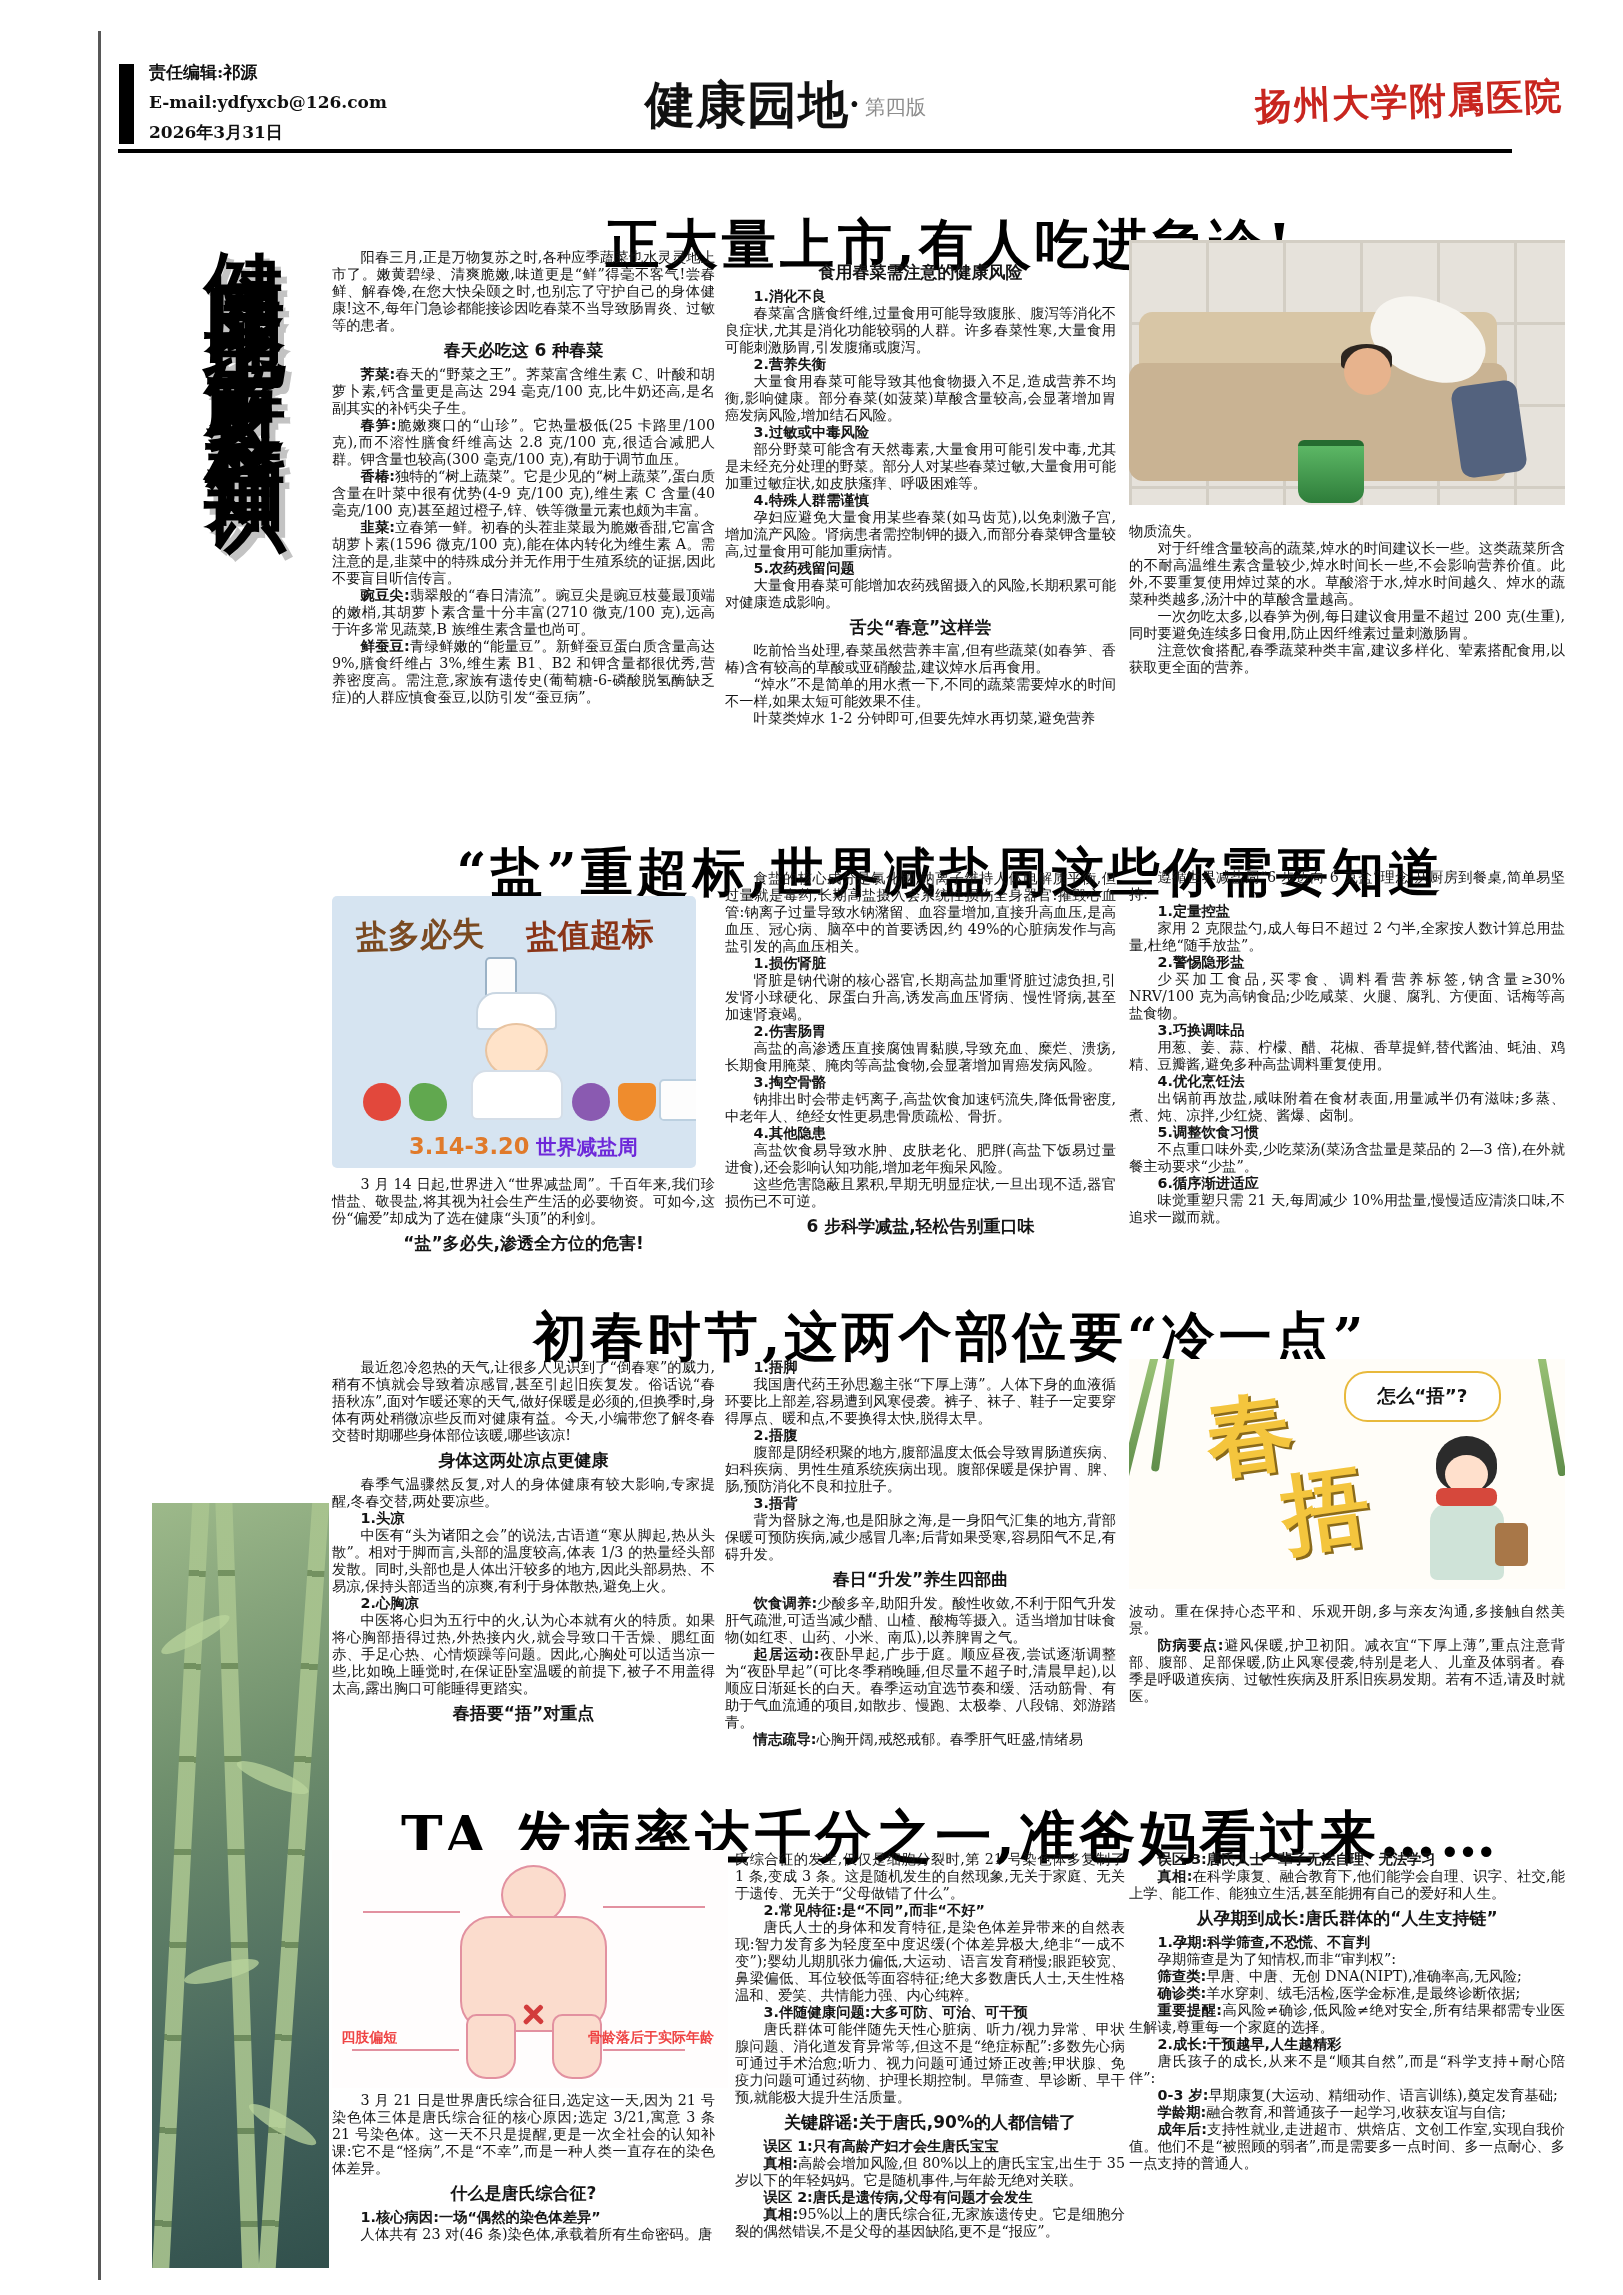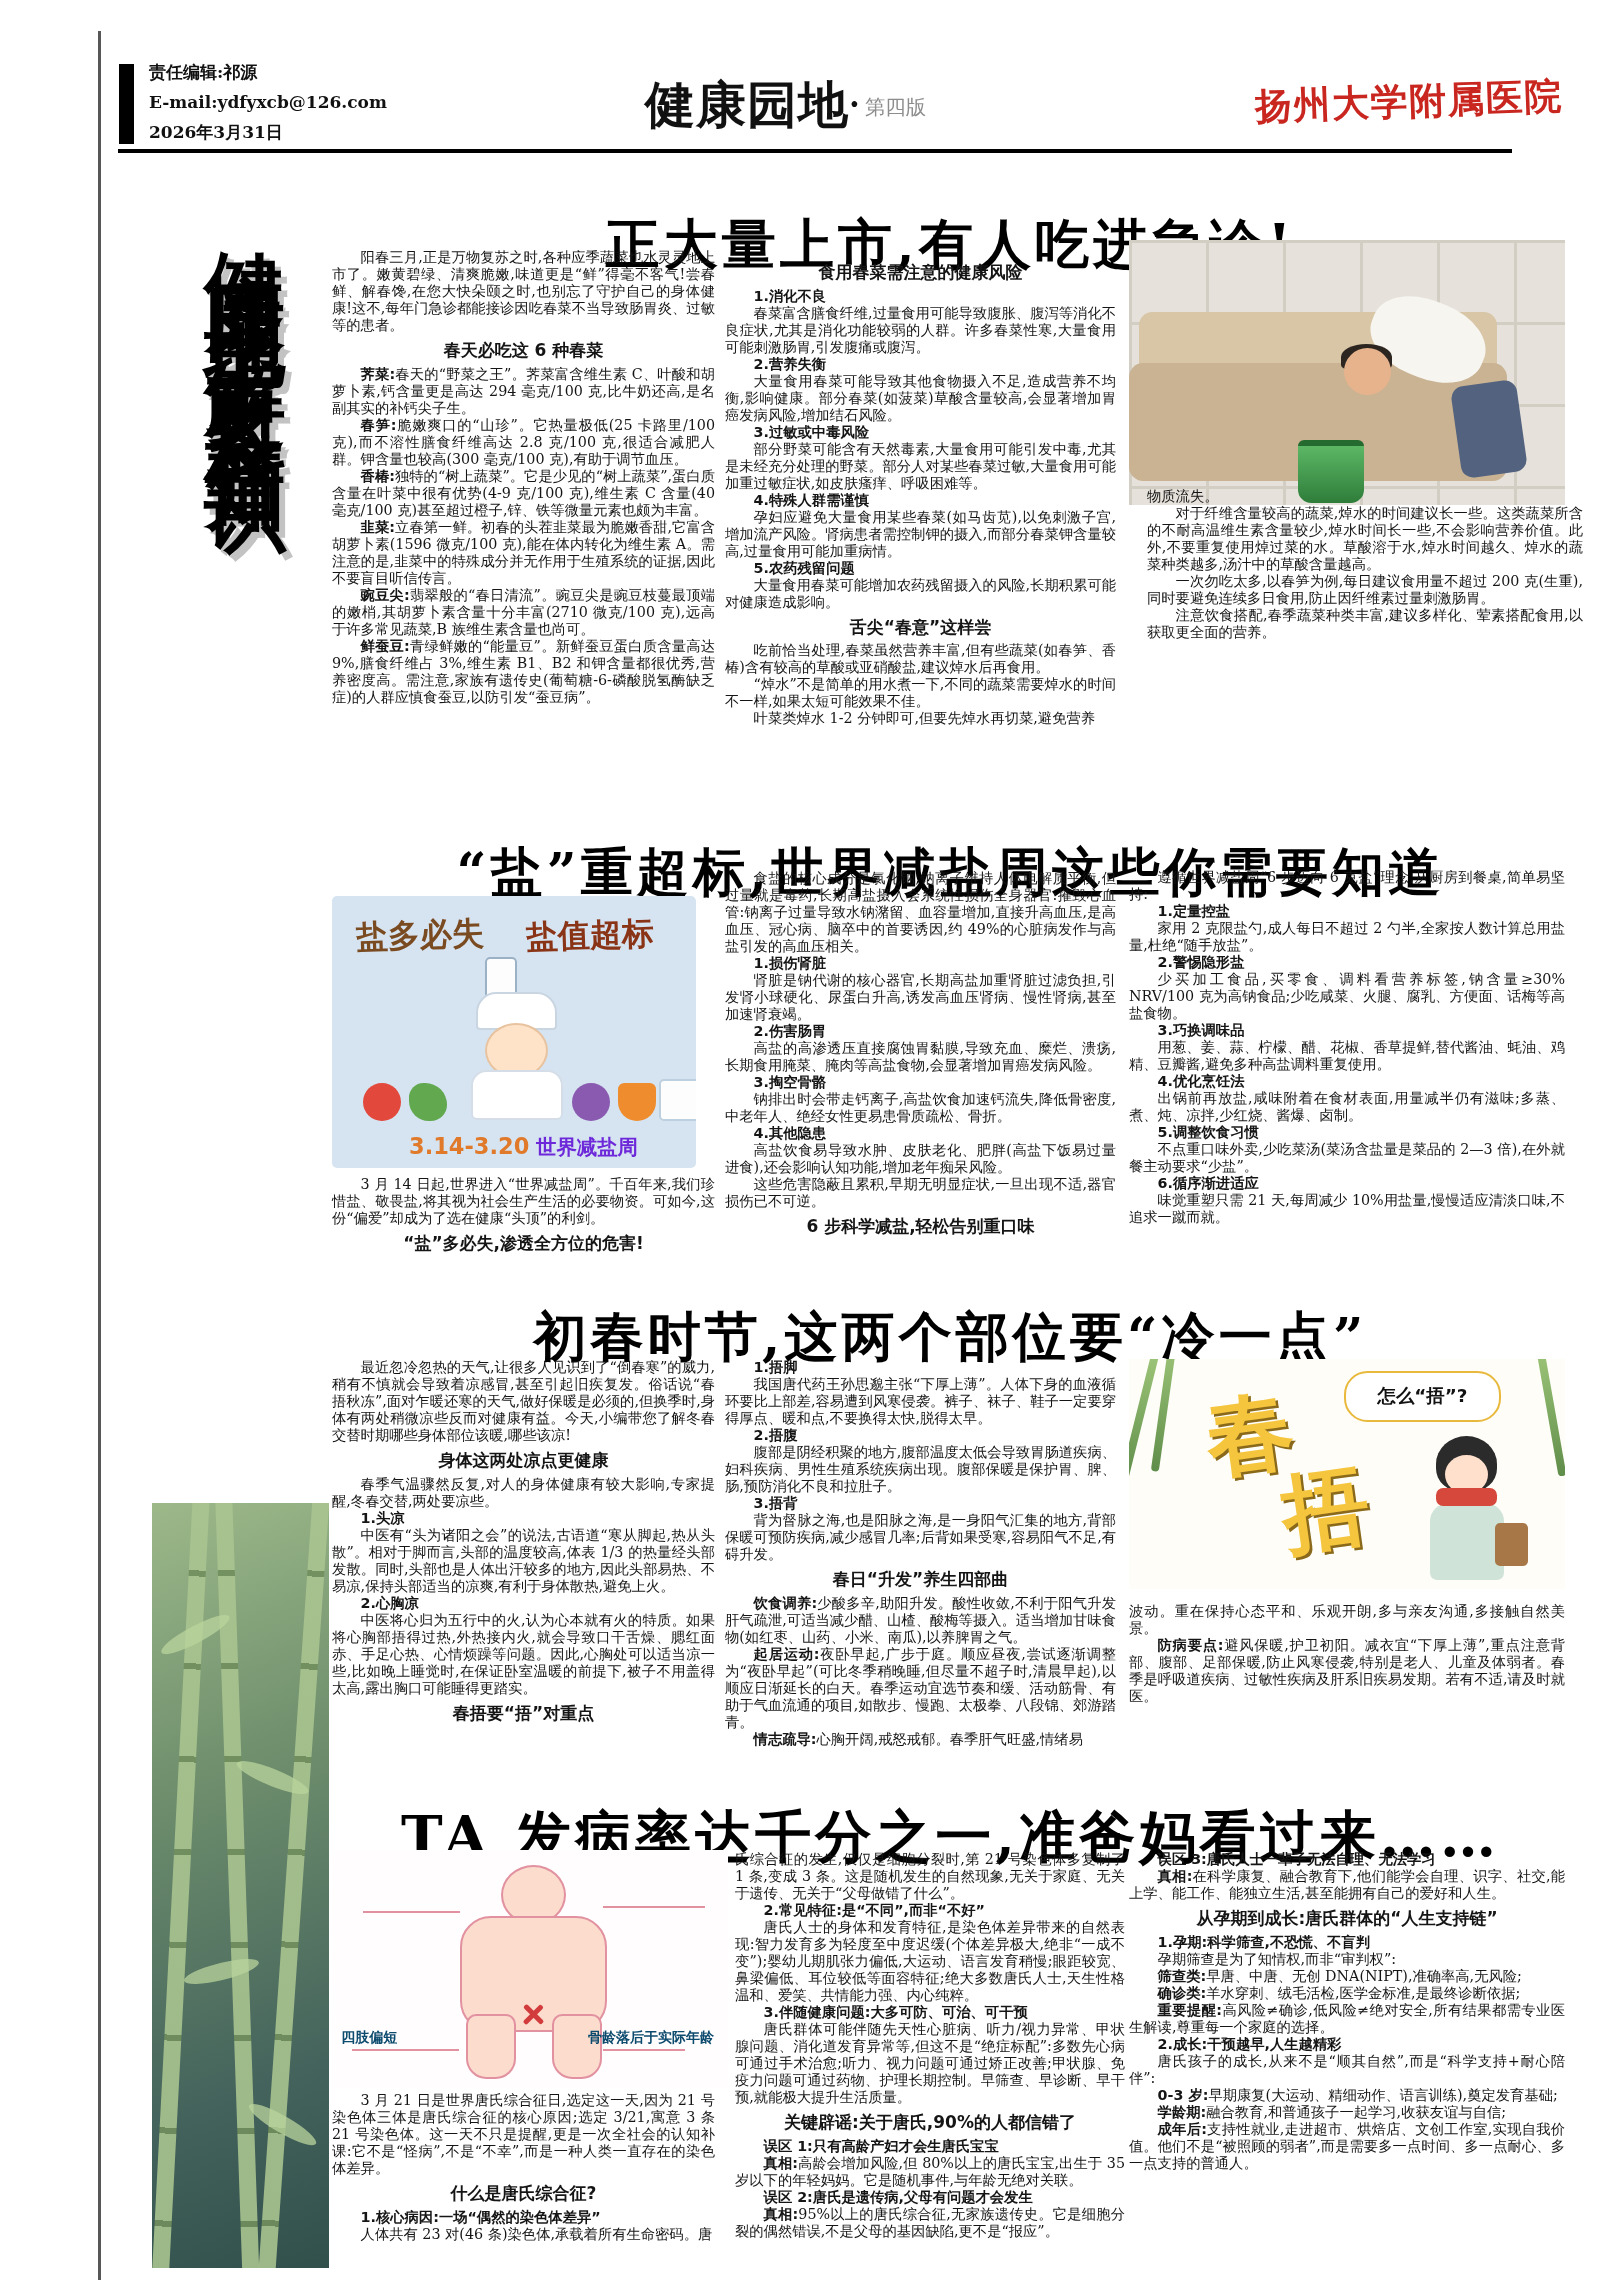--- a/index.html
+++ b/index.html
@@ -73,21 +73,21 @@
   .willow{position:absolute;width:8.2px;height:133px;border-radius:5.1px;background:linear-gradient(#9fc77a,#5f8d4a);}
   
   .diag{position:absolute;left:332px;top:1850px;width:396px;height:238px;background:#fffdfd;overflow:hidden;}
   .baby-head{position:absolute;left:169px;top:15.3px;width:61px;height:56px;background:#fbdccd;border:2.6px solid #e291a0;border-radius:50%;}
   .baby-body{position:absolute;left:128px;top:66px;width:143px;height:112px;background:#fbdccd;border:2.6px solid #e291a0;border-radius:31px;}
   .baby-leg{position:absolute;top:164px;width:46px;height:61px;background:#fbdccd;border:2.6px solid #e291a0;border-radius:10.2px 10.2px 20.4px 20.4px;}
   .xmark{position:absolute;left:190px;top:153px;width:22.5px;height:22.5px;}
   .xmark::before,.xmark::after{content:"";position:absolute;left:9.2px;top:-1px;width:4.6px;height:24.5px;background:#d23c3c;border-radius:2px;}
   .xmark::before{transform:rotate(45deg);} .xmark::after{transform:rotate(-45deg);}
   .callout{position:absolute;height:2px;background:#e291a0;}
-  .dlabel{position:absolute;font-size:14px;color:#0c4a6e;font-weight:bold;white-space:nowrap;}
+  .dlabel{position:absolute;font-size:14px;color:#ef4444;font-weight:bold;white-space:nowrap;}
 </style>
 </head>
 <body>
 
 <div class="page">
   <div class="edge-line"></div>
 
   <div class="hdr-bar"></div>
   <div class="hdr-meta">
     <p>责任编辑:祁源</p>
@@ -147,21 +147,21 @@
       <div class="shelf"></div>
       <div class="couch-back"></div>
       <div class="couch"></div>
       <div class="man-torso"></div>
       <div class="man-legs"></div>
       <div class="man-hair"></div>
       <div class="man-head"></div>
       <div class="bucket"></div>
     </div>
 
-    <div class="col" style="left:1129px;top:488px;width:436px;margin-left:18px;">
+    <div class="col" style="left:1129px;top:523px;width:436px;">
       <p class="cont">物质流失。</p>
       <p>对于纤维含量较高的蔬菜,焯水的时间建议长一些。这类蔬菜所含的不耐高温维生素含量较少,焯水时间长一些,不会影响营养价值。此外,不要重复使用焯过菜的水。草酸溶于水,焯水时间越久、焯水的蔬菜种类越多,汤汁中的草酸含量越高。</p>
       <p>一次勿吃太多,以春笋为例,每日建议食用量不超过 200 克(生重),同时要避免连续多日食用,防止因纤维素过量刺激肠胃。</p>
       <p>注意饮食搭配,春季蔬菜种类丰富,建议多样化、荤素搭配食用,以获取更全面的营养。</p>
     </div>
   </section>
 
   <section>
     <h1 class="atitle" style="left:337px;top:803px;width:1227px;font-size:52px;">“盐”重超标,世界减盐周这些你需要知道</h1>
 

